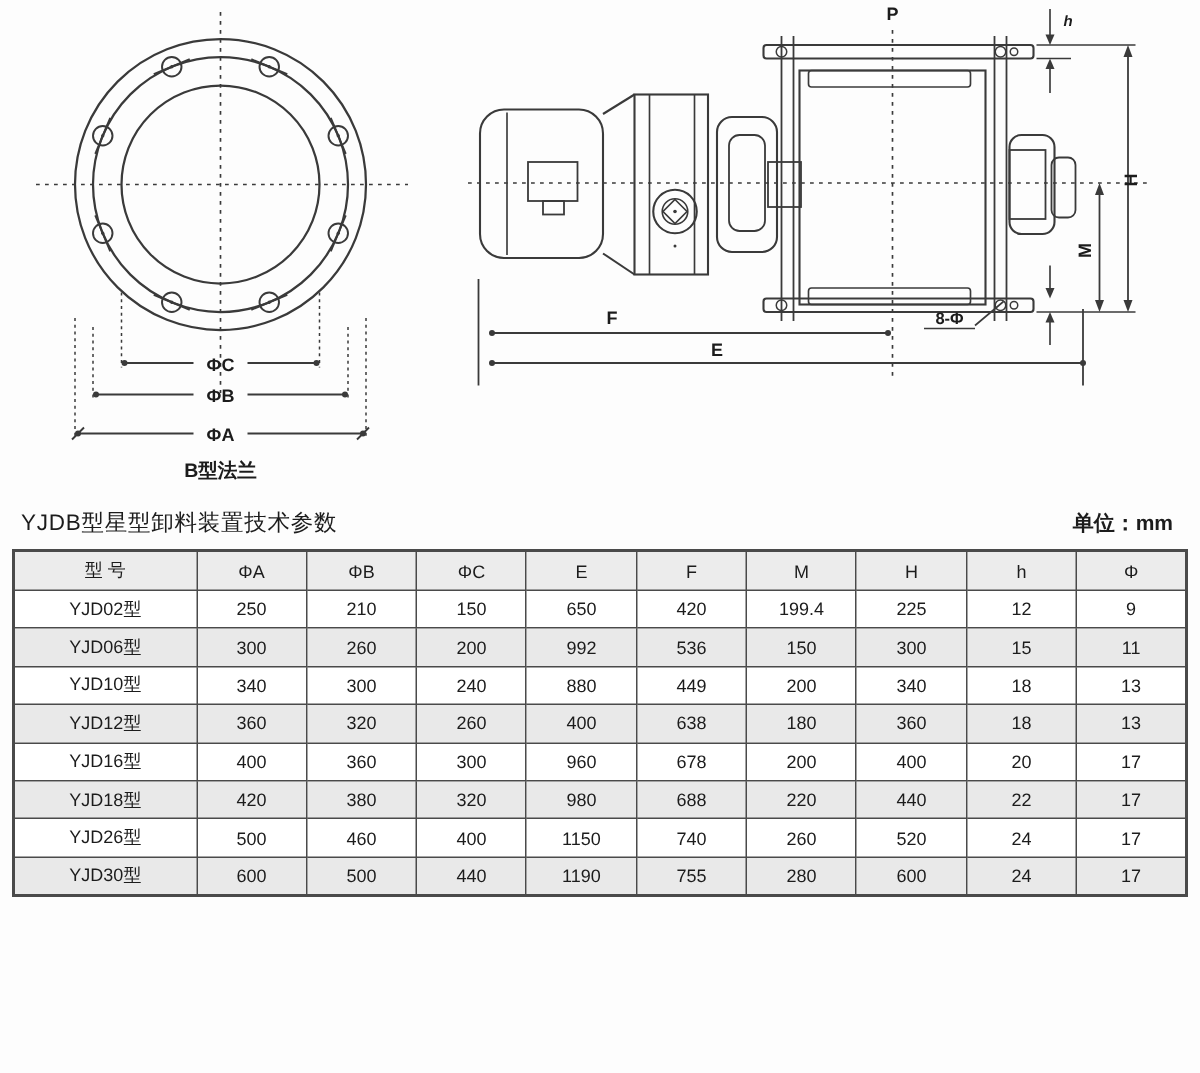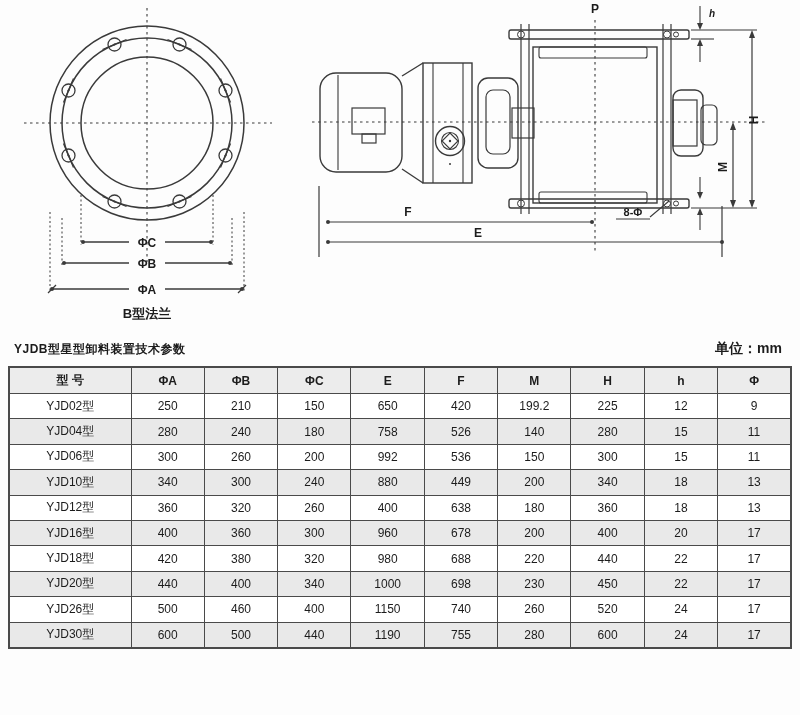--- a/index.html
+++ b/index.html
@@ -10,35 +10,35 @@
     color:var(--text,#1c1c1c);
     overflow:hidden;
   }
   .drawings { position:relative; height:332px; background:#fdfdfd; }
   .drawings svg { display:block; }
   svg text { font-family:"Liberation Sans", sans-serif; }
   .section-head {
     display:flex; justify-content:space-between; align-items:flex-end;
     padding:0 18px 8px 14px; height:34px; box-sizing:border-box;
   }
-  .title { font-size:12px; font-weight:bold; letter-spacing:0.5px; }
+  .title { font-size:15px; font-weight:normal; letter-spacing:0.5px; }
   .unit  { font-size:14px; font-weight:bold; }
   table.spec {
     width:784px; margin:0 8px;
     border-collapse:collapse; table-layout:fixed;
     border:2px solid var(--table_border,#4a4a4a);
   }
   table.spec th, table.spec td {
     border:1.6px solid var(--table_border,#4a4a4a);
     text-align:center; vertical-align:middle;
     font-size:12px; padding:0; height:24.4px;
     background:#fff; color:var(--text,#1c1c1c);
     overflow:hidden; white-space:nowrap;
   }
-  table.spec th { background:var(--header_bg,#ececec); font-weight:bold; height:25px; }
+  table.spec th { background:var(--header_bg,#ececec); font-weight:normal; height:25px; }
   table.spec tbody tr:nth-child(even) td { background:var(--row_alt,#e9e9e9); }
 </style>
 </head>
 <body>
 
 <div class="drawings">
   <svg width="800" height="332" viewBox="0 0 800 332">
 
     <g stroke="#3a3a3a" fill="none" stroke-width="1.5">
 
@@ -241,36 +241,24 @@
       </tr>
   </thead>
   <tbody>
       <tr>
         <td>YJD02型</td>
         <td>250</td>
         <td>210</td>
         <td>150</td>
         <td>650</td>
         <td>420</td>
-        <td>199.2</td>
+        <td>199.4</td>
         <td>225</td>
         <td>12</td>
         <td>9</td>
-      </tr>
-      <tr>
-        <td>YJD04型</td>
-        <td>280</td>
-        <td>240</td>
-        <td>180</td>
-        <td>758</td>
-        <td>526</td>
-        <td>140</td>
-        <td>280</td>
-        <td>15</td>
-        <td>11</td>
       </tr>
       <tr>
         <td>YJD06型</td>
         <td>300</td>
         <td>260</td>
         <td>200</td>
         <td>992</td>
         <td>536</td>
         <td>150</td>
         <td>300</td>
@@ -319,32 +307,20 @@
         <td>380</td>
         <td>320</td>
         <td>980</td>
         <td>688</td>
         <td>220</td>
         <td>440</td>
         <td>22</td>
         <td>17</td>
       </tr>
       <tr>
-        <td>YJD20型</td>
-        <td>440</td>
-        <td>400</td>
-        <td>340</td>
-        <td>1000</td>
-        <td>698</td>
-        <td>230</td>
-        <td>450</td>
-        <td>22</td>
-        <td>17</td>
-      </tr>
-      <tr>
         <td>YJD26型</td>
         <td>500</td>
         <td>460</td>
         <td>400</td>
         <td>1150</td>
         <td>740</td>
         <td>260</td>
         <td>520</td>
         <td>24</td>
         <td>17</td>

